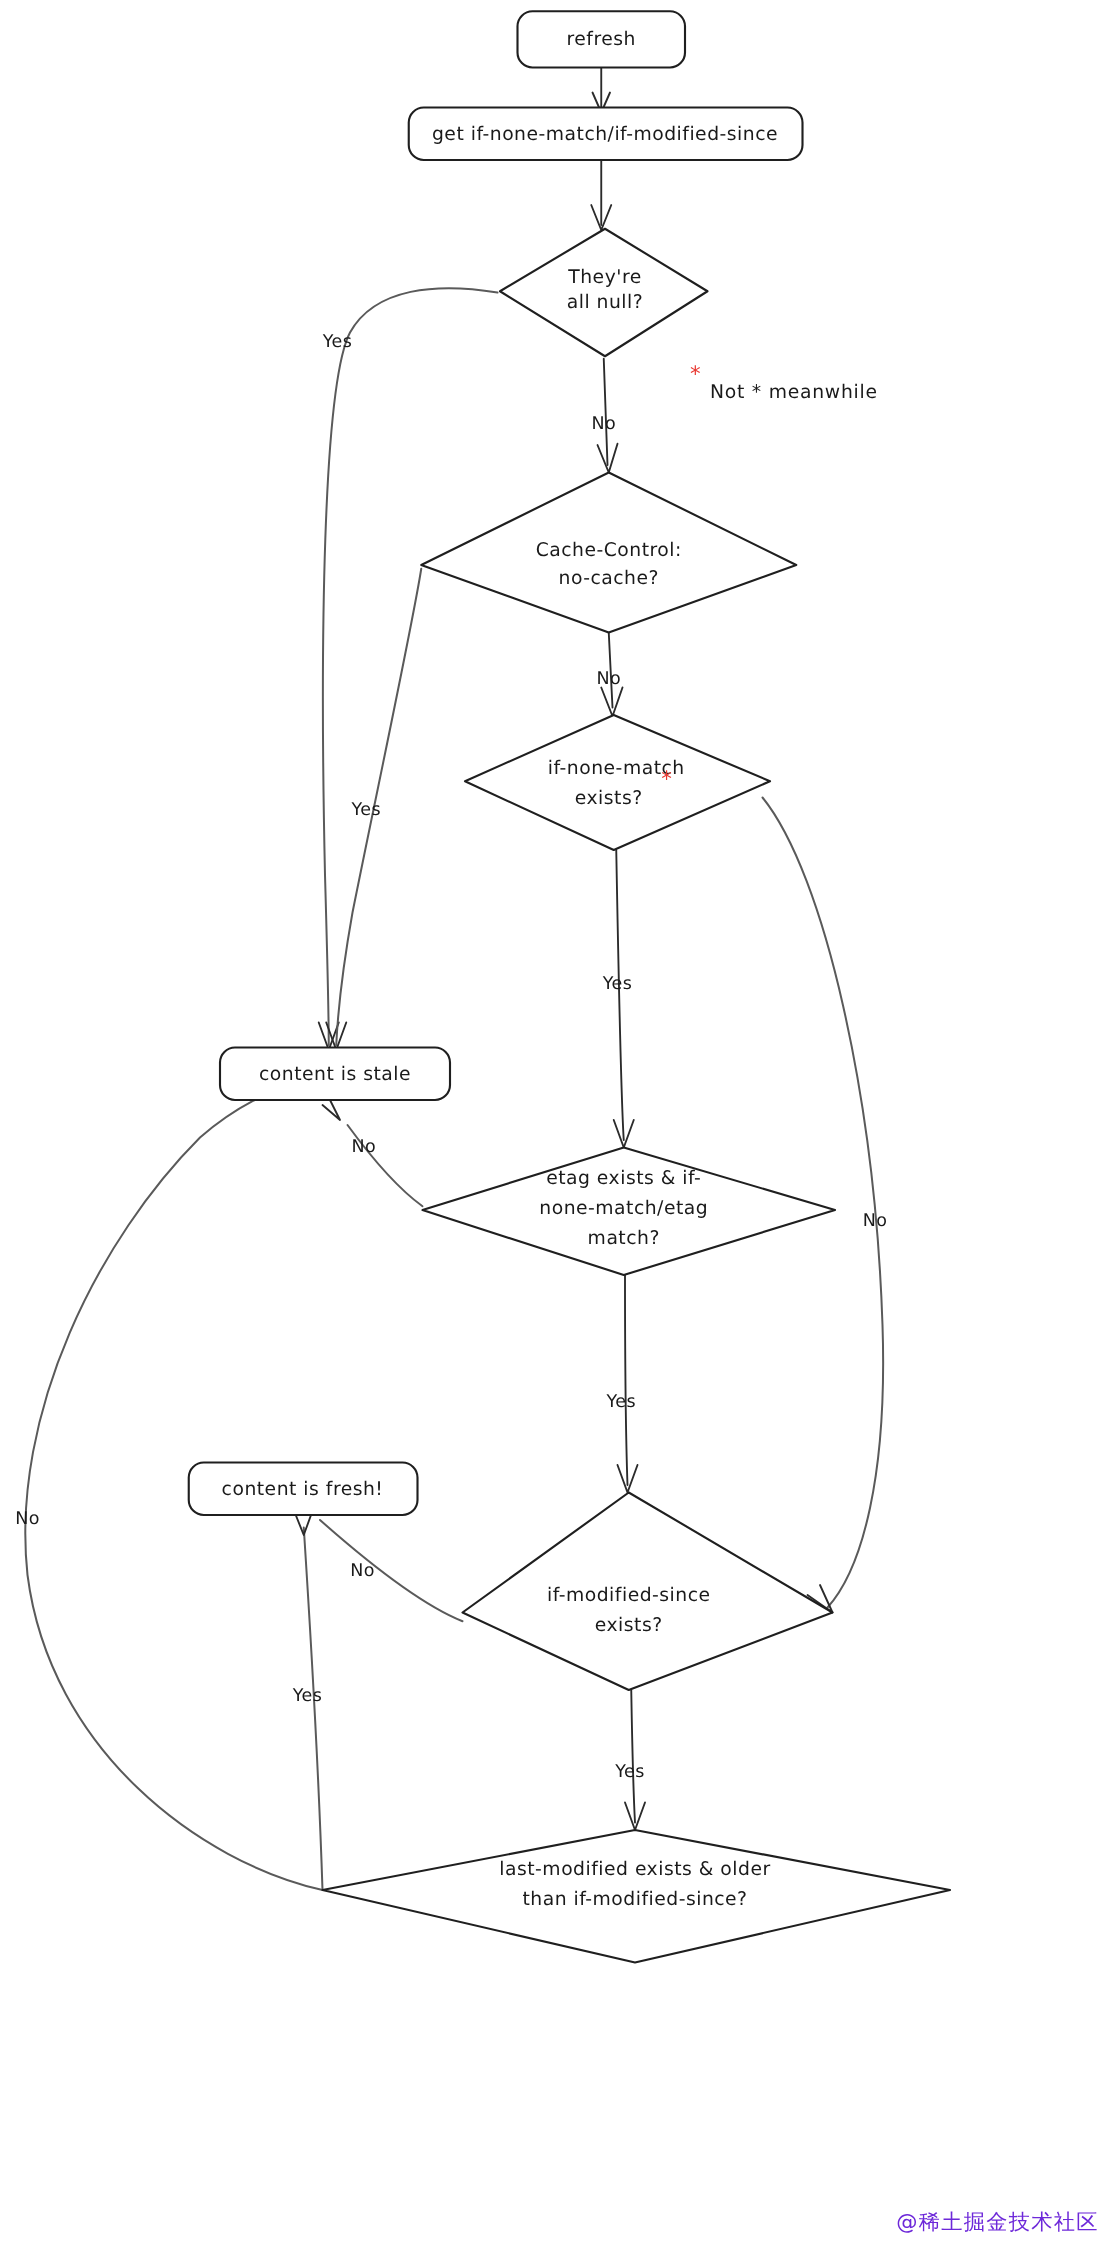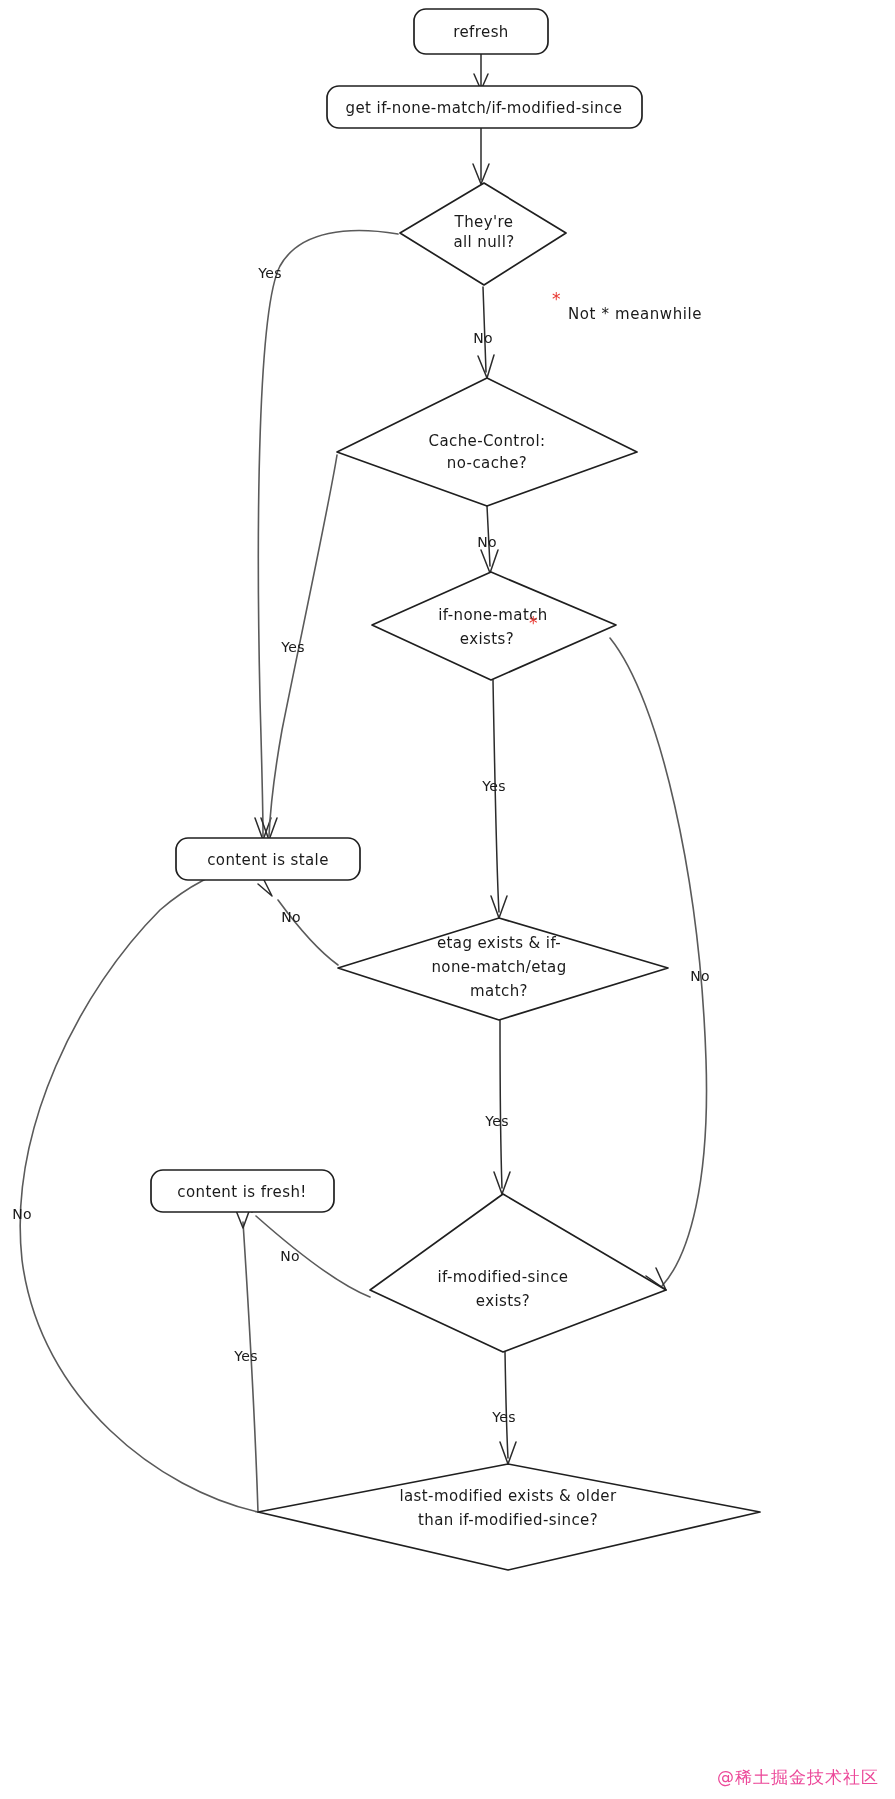--- a/index.html
+++ b/index.html
@@ -33,21 +33,21 @@
     letter-spacing:.6px;
   }
   .star{fill:#e8352e;font-size:17px;}
   .shape{fill:#ffffff;stroke:#1f1f1f;stroke-width:1.7;stroke-linejoin:round;stroke-linecap:round;}
   .edge{fill:none;stroke:#5a5a5a;stroke-width:1.6;stroke-linecap:round;}
   .edge-dark{fill:none;stroke:#2b2b2b;stroke-width:1.5;stroke-linecap:round;}
   .arrowhead{fill:none;stroke:#2b2b2b;stroke-width:1.5;stroke-linecap:round;stroke-linejoin:round;}
   .watermark{
     position:absolute;right:16px;bottom:10px;
     font-family:"DejaVu Sans", sans-serif;
-    font-size:17px;color:#ec4899;letter-spacing:1px;
+    font-size:17px;color:#6d28d9;letter-spacing:1px;
     user-select:none;
     margin-top:24px;
   }
 </style>
 </head>
 <body>
 
 <svg id="canvas" viewBox="0 0 895 1799">
 
   <g>

